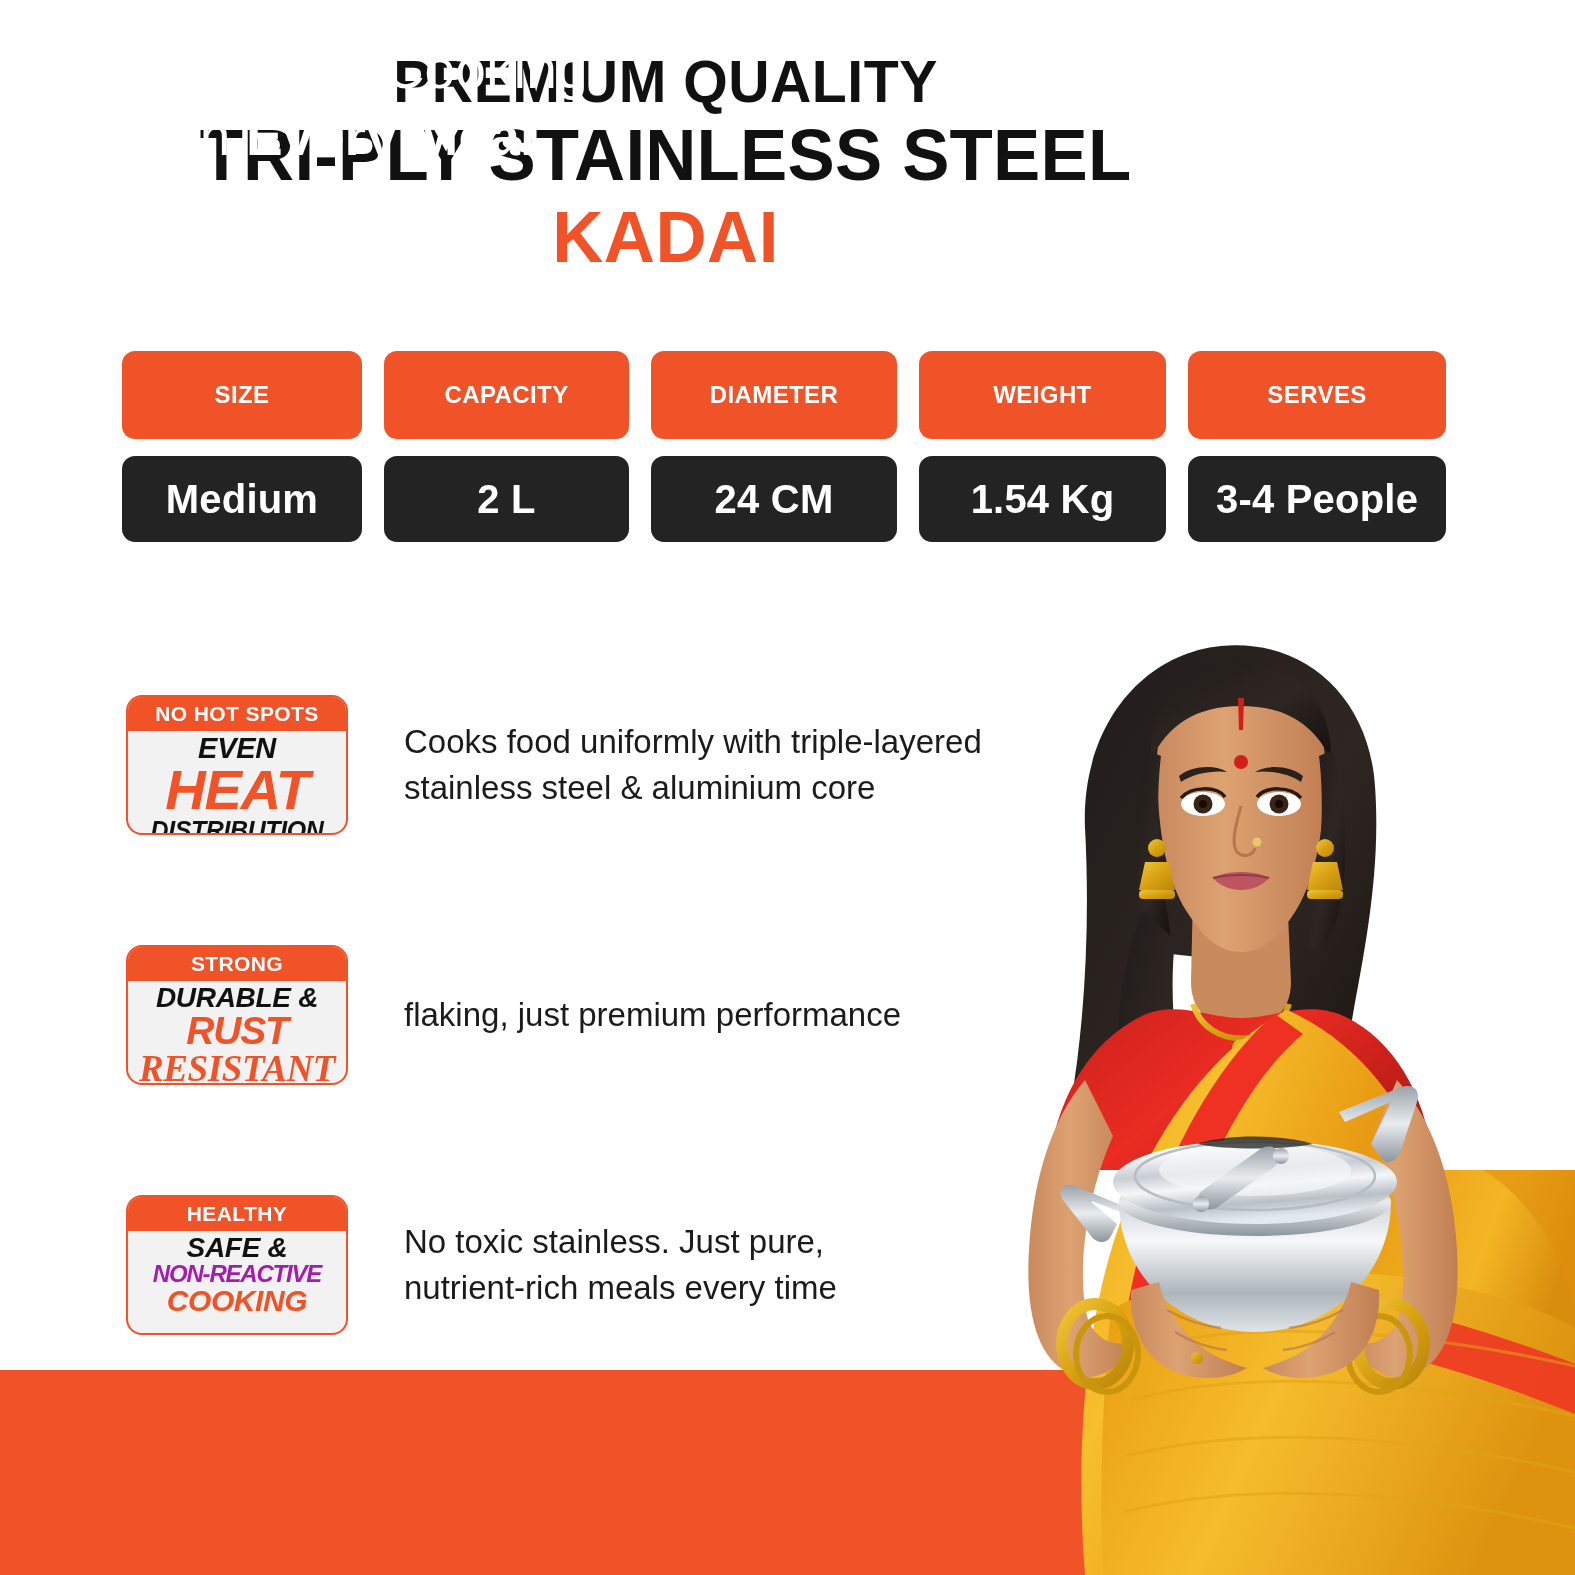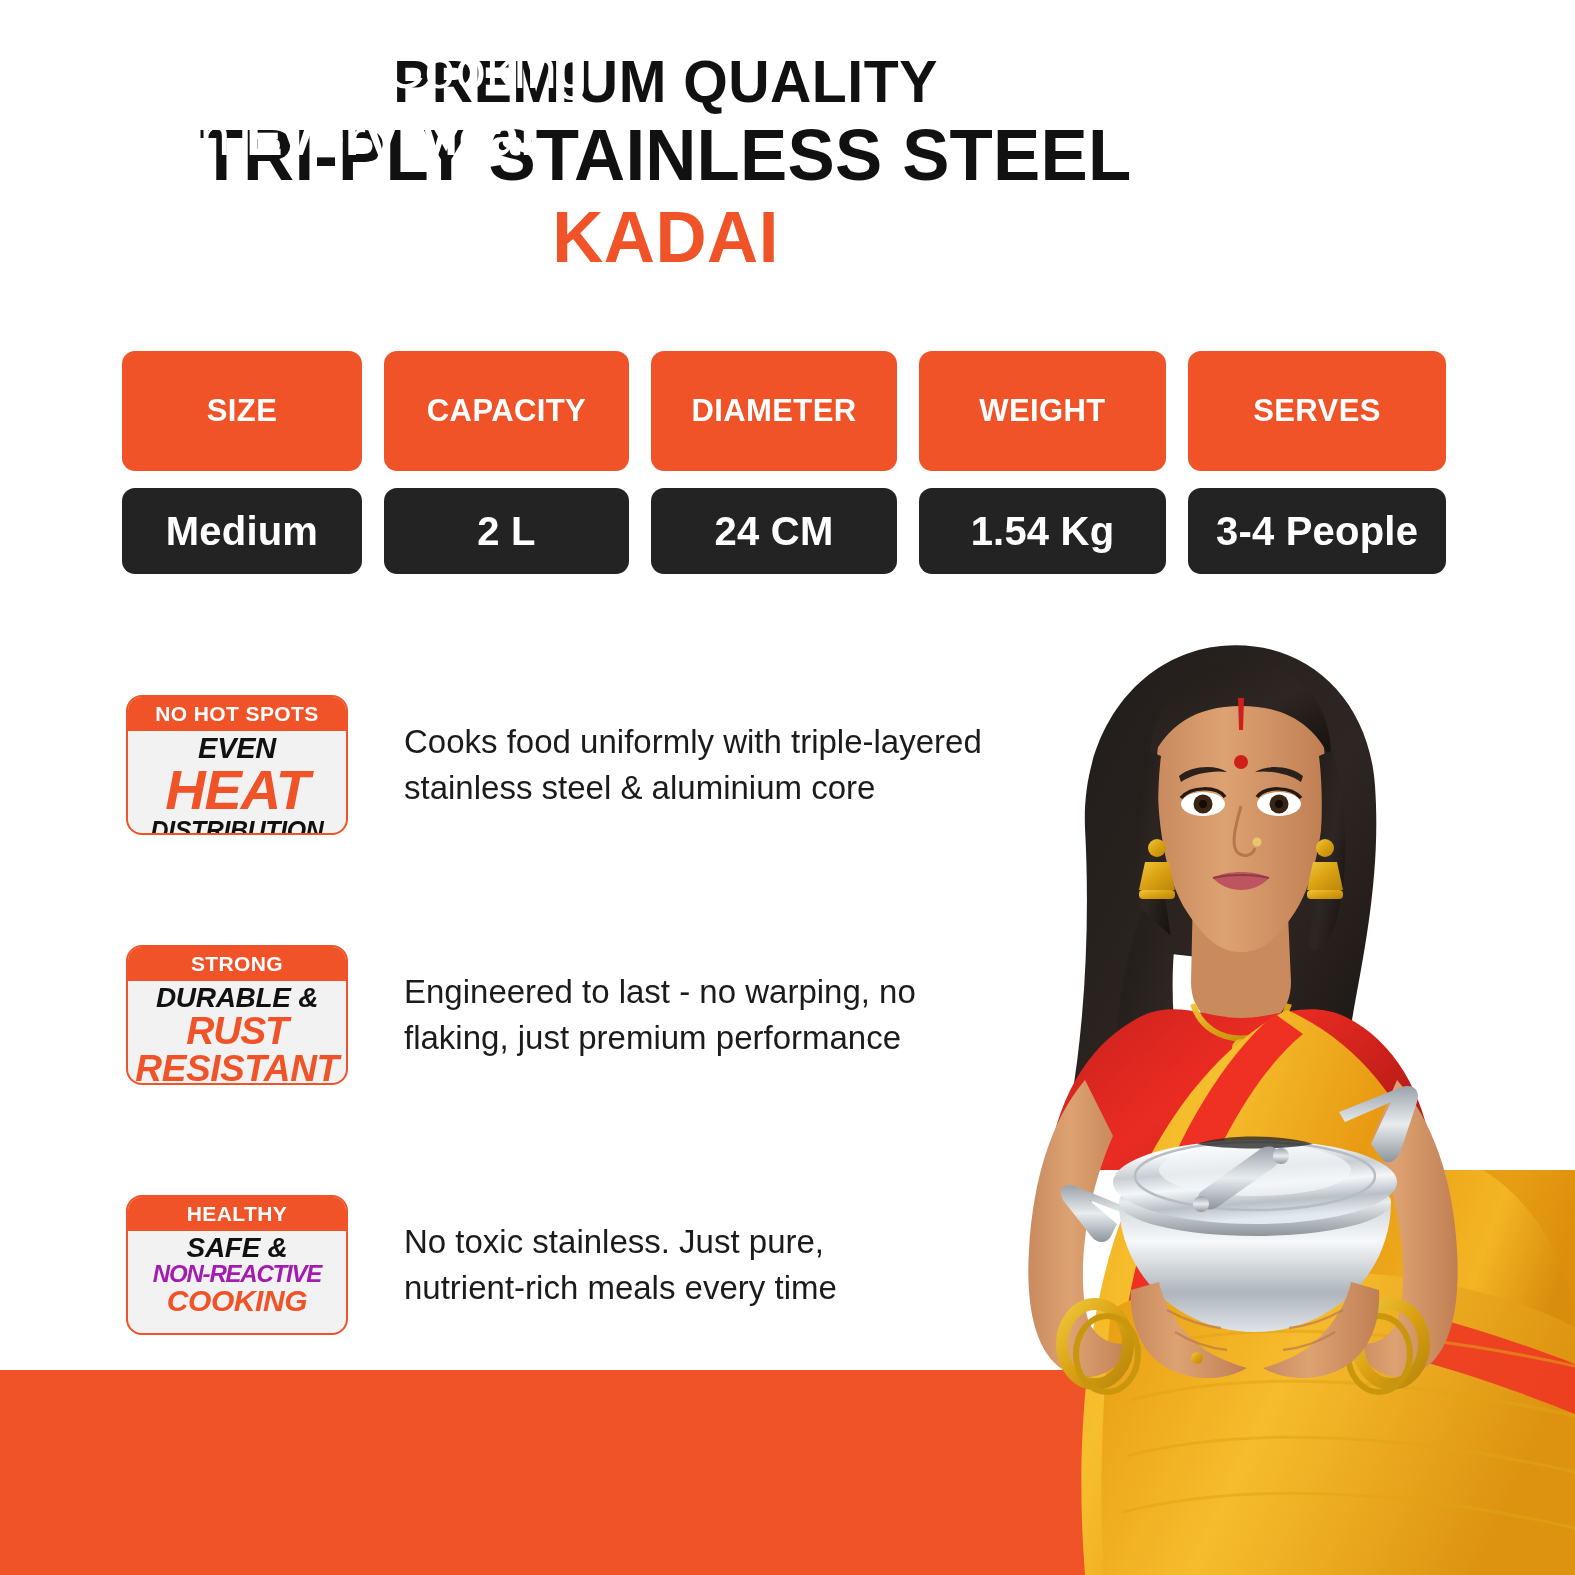--- a/index.html
+++ b/index.html
@@ -68,25 +68,25 @@
   }
   .spec-col {
     display: flex;
     flex-direction: column;
     gap: 17px;
   }
   .spec-head {
     background: #F05328;
     color: #ffffff;
     border-radius: 13px;
-    height: 120px;
+    height: 88px;
     display: flex;
     align-items: center;
     justify-content: center;
-    font-size: 31px;
+    font-size: 24px;
     font-weight: 800;
     letter-spacing: 0.4px;
     padding: 0 31px;
     white-space: nowrap;
     transform: none;
   }
   .spec-val {
     background: #232323;
     color: #ffffff;
     border-radius: 13px;
@@ -150,21 +150,21 @@
     line-height: 1.0;
     padding: 3px 6px 6px;
   }
   .bb-l1 { font-size: 29px; color: #111111; letter-spacing: -0.3px; }
   .bb-l2 { font-size: 56px; color: #F05328; letter-spacing: -1.2px; line-height: 0.98; }
   .bb-l3 { font-size: 25px; color: #111111; letter-spacing: -0.4px; }
 
   
   .badge.b2 .bb-l1 { font-size: 28px; color: #111111; }
   .badge.b2 .bb-l2 { font-size: 39px; color: #F05328; }
-  .badge.b2 .bb-l3 { font-size: 37px; color: #F05328; }
+  .badge.b2 .bb-l3 { font-size: 37px; color: #F05328; font-family: Liberation Serif, serif; }
   
   .badge.b3 .bb-l1 { font-size: 28px; color: #111111; }
   .badge.b3 .bb-l2 { font-size: 24px; color: #a21caf; }
   .badge.b3 .bb-l3 { font-size: 30px; color: #F05328; }
 
   .feature-text {
     margin-left: 56px;
     font-size: 33px;
     line-height: 1.38;
     color: #1b1b1b;
@@ -268,21 +268,20 @@
     <div class="feature-row">
       <div class="badge b2">
         <div class="badge-head">STRONG</div>
         <div class="badge-body">
           <div class="bb-l1">DURABLE &amp;</div>
           <div class="bb-l2">RUST</div>
           <div class="bb-l3">RESISTANT</div>
         </div>
       </div>
       <div class="feature-text">
-        <div>Engineered to last - no warping, no</div>
         <div>flaking, just premium performance</div>
       </div>
     </div>
 
     <div class="feature-row">
       <div class="badge b3">
         <div class="badge-head">HEALTHY</div>
         <div class="badge-body">
           <div class="bb-l1">SAFE &amp;</div>
           <div class="bb-l2">NON-REACTIVE</div>

